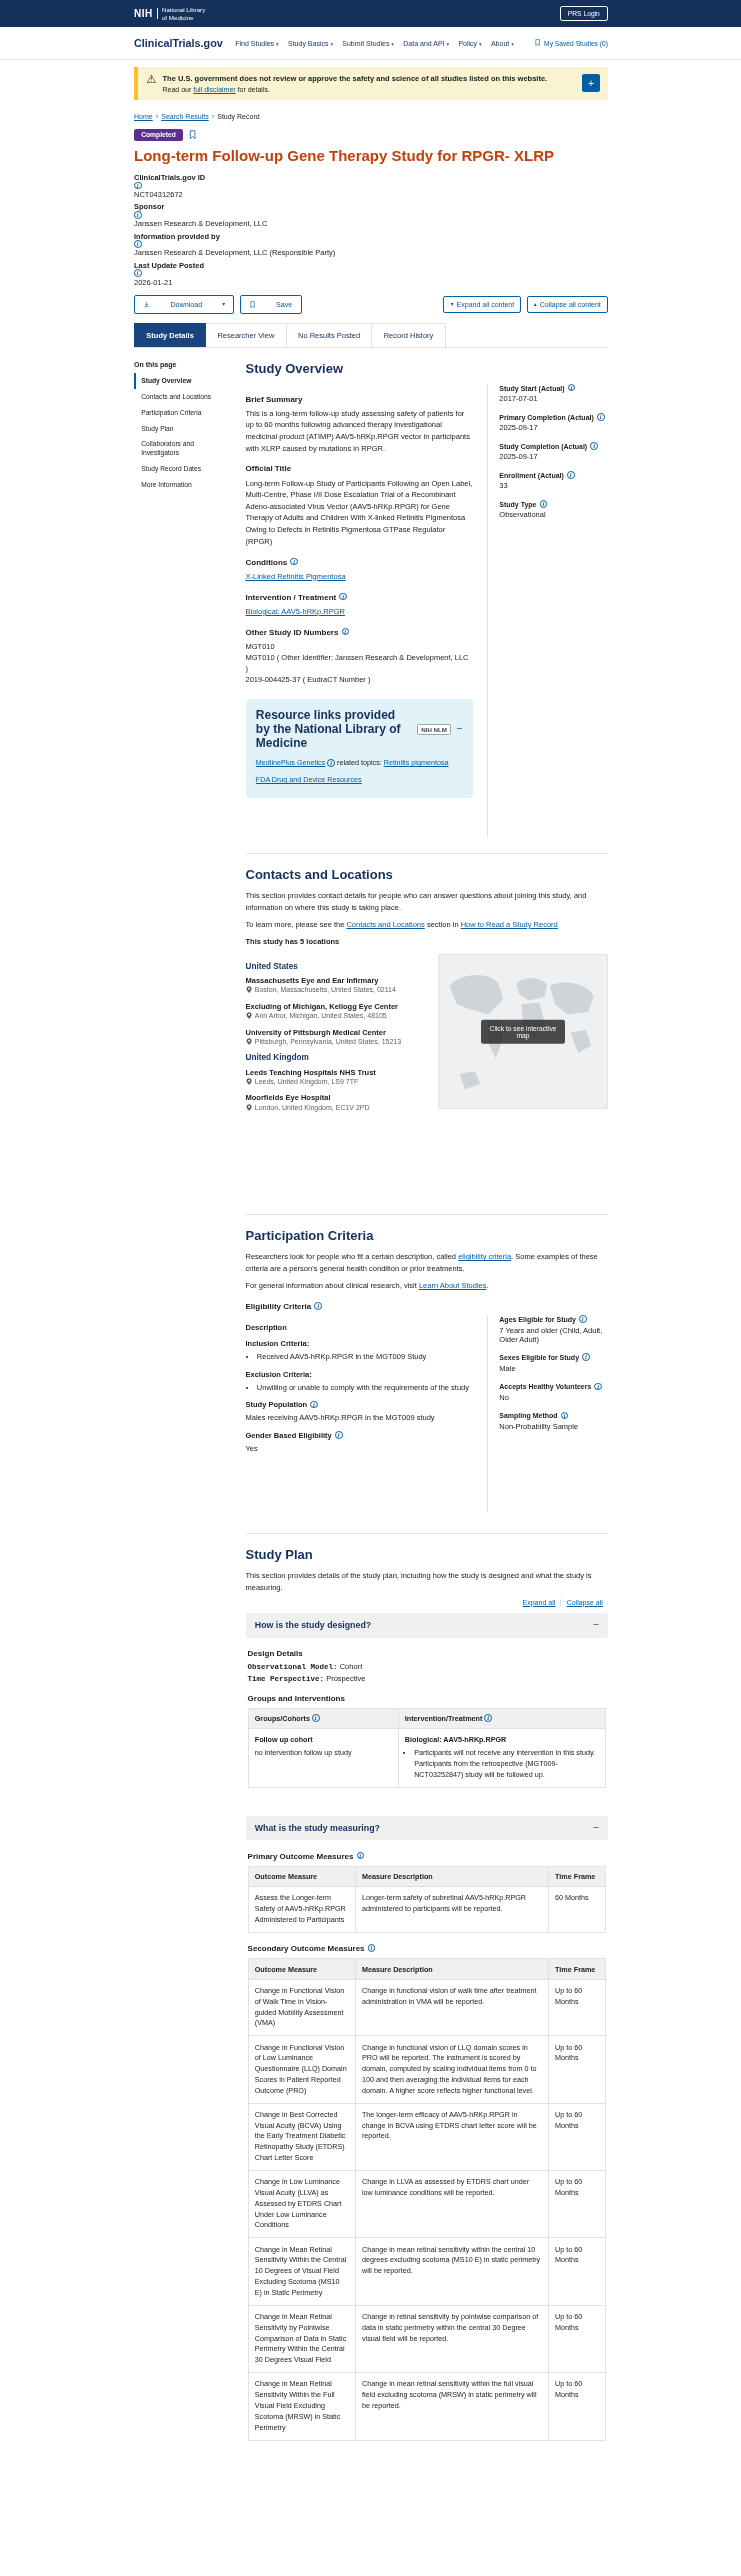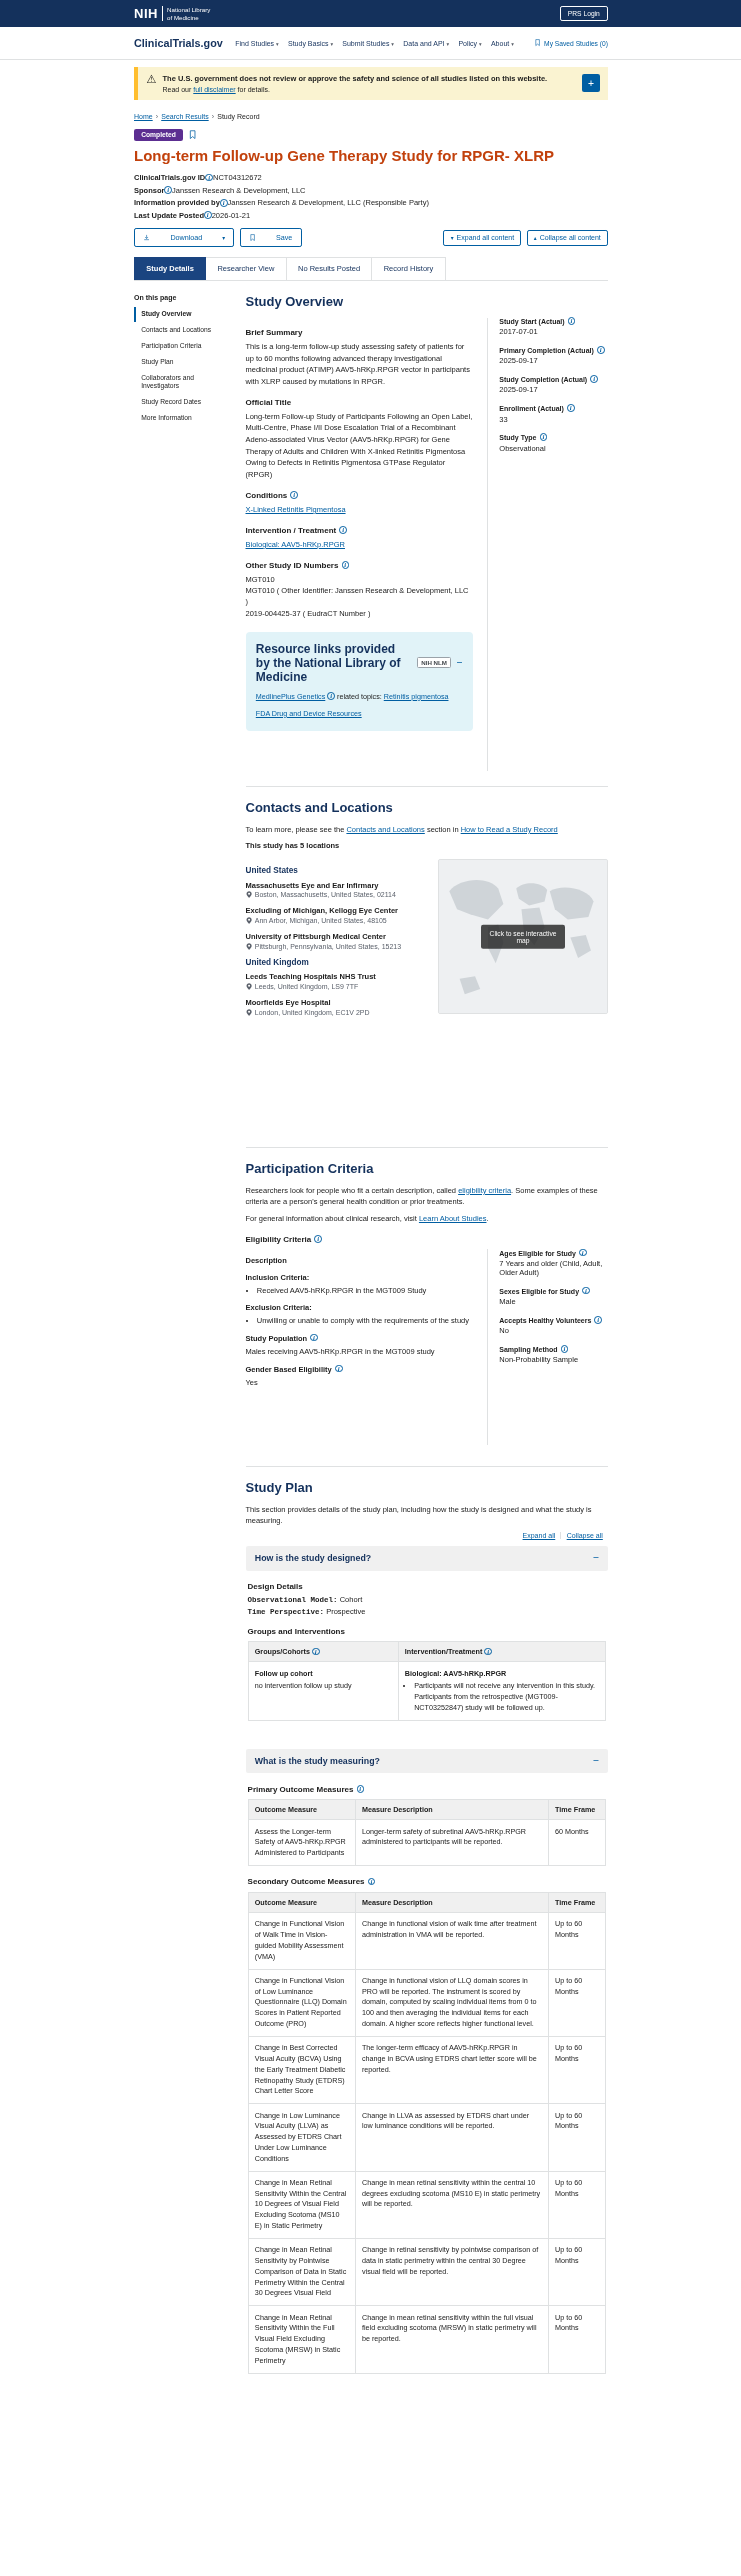--- a/index.html
+++ b/index.html
@@ -8,21 +8,21 @@
     font-family: "Liberation Sans", "DejaVu Sans", sans-serif;
     color: #1b1b1b; background: #ffffff; font-size: 7.7px;
   }
   a { color: #005ea2; text-decoration: underline; cursor: pointer; }
   .container { width: 474px; margin: 0 auto; }
 
   
   .top-bar { background: #14315c; color: #fff; }
   .top-bar .container { display: flex; align-items: center; justify-content: space-between; height: 27px; }
   .nih-logo { display: flex; align-items: center; gap: 4.1px; }
-  .nih-mark { font-weight: bold; font-size: 13px; letter-spacing: 0.5px; border-right: 1px solid #fff; padding-right: 4.1px; }
+  .nih-mark { font-weight: bold; font-size: 10px; letter-spacing: 0.5px; border-right: 1px solid #fff; padding-right: 4.1px; }
   .nih-org { font-size: 6.2px; line-height: 1.25; }
   .prs-login { border: 0.5px solid #fff; color: #fff; background: transparent; font-size: 6.7px; padding: 3.1px 7.2px; border-radius: 2.1px; cursor: pointer; }
 
   
   .main-nav { background: #fff; border-bottom: 0.5px solid #dfe1e2; }
   .main-nav .container { display: flex; align-items: center; height: 32px; gap: 12.4px; }
   .brand { font-size: 10.8px; font-weight: bold; color: #14315c; text-decoration: none; white-space: nowrap; }
   .nav-items { display: flex; gap: 9.3px; flex: 1; }
   .nav-item { font-size: 7px; color: #14315c; text-decoration: none; white-space: nowrap; }
   .nav-item .caret { font-size: 5.2px; color: #5b616b; }
@@ -42,21 +42,21 @@
   .breadcrumb a { text-decoration: underline; }
   .crumb-sep { color: #5b616b; margin: 0 3.1px; }
   .crumb-current { color: #1b1b1b; }
 
   
   .study-header { padding: 7.2px 0 9.3px 0; }
   .status-row { display: flex; align-items: center; gap: 5.2px; margin-bottom: 6.2px; }
   .status-chip { background: #5c2e91; color: #fff; font-size: 6.7px; font-weight: bold; padding: 2.6px 7.2px; border-radius: 2.1px; }
   .icon-btn { background: none; border: none; cursor: pointer; padding: 0; display: inline-flex; }
   h1.study-title { font-size: 15px; color: #c2410c; line-height: 1.25; margin-bottom: 7.2px; font-weight: bold; }
-  .field-line { font-size: 7.5px; margin-bottom: 3.6px; display: flex; align-items: baseline; gap: 0; flex-wrap: wrap; }
+  .field-line { font-size: 7.5px; margin-bottom: 3.6px; display: flex; align-items: baseline; gap: 0; flex-wrap: wrap; flex-direction: column; }
   .field-label { font-weight: bold; color: #1b1b1b; }
   .info { display: inline-block; width: 7.7px; height: 7.7px; border: 0.8px solid #005ea2; border-radius: 50%; color: #005ea2; font-size: 5.2px; font-weight: bold; text-align: center; line-height: 6.7px; cursor: pointer; font-family: "DejaVu Serif", serif; font-style: italic; position: relative; top: -0.5px; }
   .info::after { content: "i"; }
   .header-actions { display: flex; align-items: center; margin-top: 8.2px; }
   .btn-outline { display: inline-flex; align-items: center; gap: 20px; border: 0.5px solid #005ea2; color: #005ea2; background: #fff; font-size: 7.2px; padding: 4.1px 8.2px; border-radius: 2.1px; cursor: pointer; margin-right: 5.2px; }
   .header-actions .spacer { flex: 1; }
   .btn-text { display: inline-flex; align-items: center; gap: 3.1px; border: 0.5px solid #005ea2; color: #005ea2; background: #fff; font-size: 7px; padding: 3.6px 6.2px; border-radius: 2.1px; cursor: pointer; margin-left: 5.2px; }
   .glyph-caret { font-size: 5.7px; }
 
   
@@ -358,20 +358,21 @@
                   <span class="info"></span>
                 </div>
               <div class="stat-value">Observational</div>
             </div>
           </div>
         </div>
       </section>
 
       <section class="page-section" style="min-height:361px;">
         <h2 class="sec-heading">Contacts and Locations</h2>
+        <p class="body-text">This section provides contact details for people who can answer questions about joining this study, and information on where this study is taking place.</p>
         <p class="body-text">
           <span>To learn more, please see the </span><a>Contacts and Locations</a><span> section in </span><a>How to Read a Study Record</a>
         </p>
         <p class="body-text" style="font-weight:bold;">This study has 5 locations</p>
 
         <div class="contacts-grid">
           <div class="locations-col">
             <div class="country-heading">United States</div>
 
             <div class="location-item">

